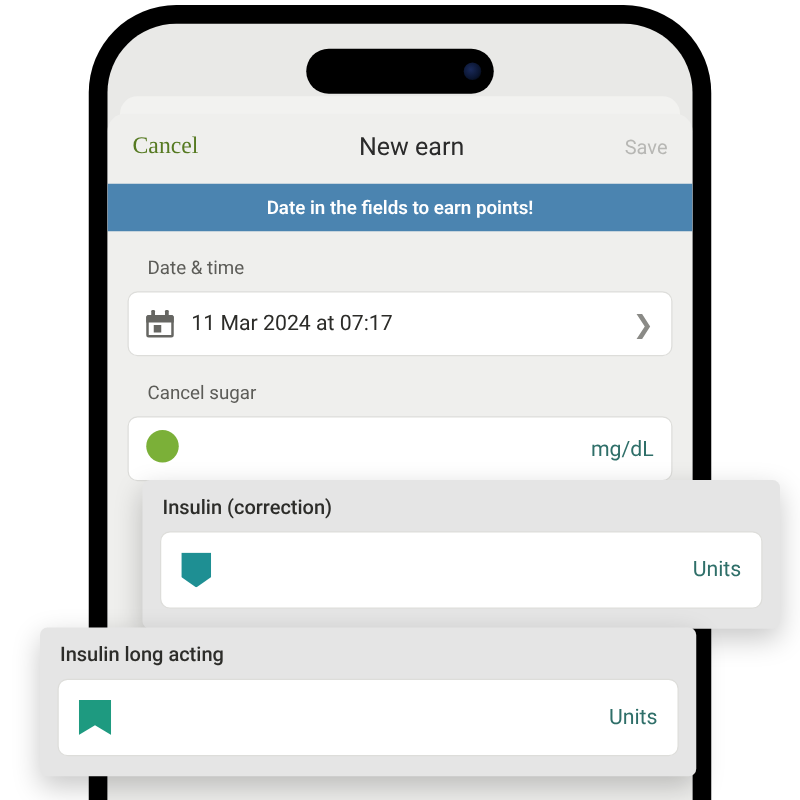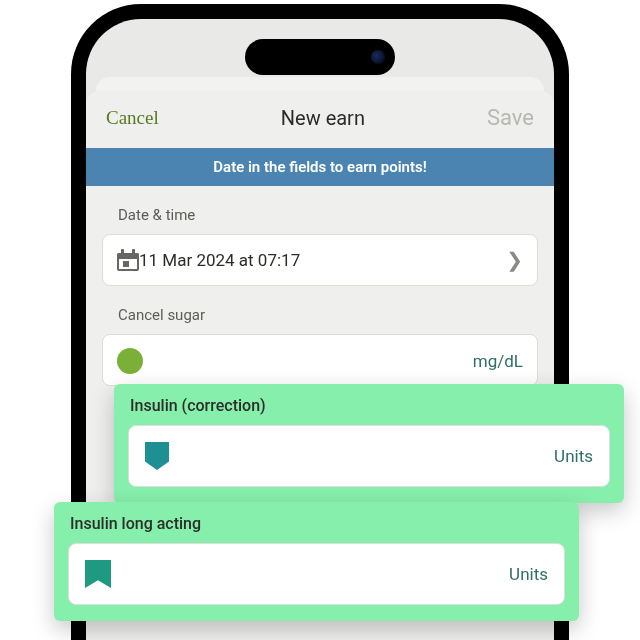--- a/index.html
+++ b/index.html
@@ -65,41 +65,42 @@
   }
 
   .nav {
     display: flex;
     align-items: center;
     justify-content: space-between;
     padding: 14px 20px 18px 20px;
   }
   .nav .cancel { color: #567a22; font-size: 19px; font-family: Liberation Serif, serif; }
   .nav .title  { color: #2b2b2b; font-size: 20px; font-weight: 400; }
-  .nav .save   { color: #b7b7b4; font-size: 22px; }
+  .nav .save   { color: #b7b7b4; font-size: 16px; }
 
   .banner {
     background: #4b84b0;
     color: #fff;
     text-align: center;
     font-size: 15px;
     font-weight: 600;
     padding: 10px 0;
   }
 
   .section { padding: 16px 16px 0 16px; }
   .sec-label { color: #5c5c58; font-size: 15px; margin: 4px 0 10px 16px; }
 
   .card {
     background: #fff;
     border: 1px solid #ddddda;
     border-radius: 8px;
     padding: 14px 14px;
     display: flex;
     align-items: center;
+    gap: 14px;
   }
   .card .grow { flex: 1; }
   .card .value { color: #2c2c29; font-size: 17px; }
   .card .unit  { color: #2f6f69; font-size: 17px; }
 
   .chev { color: #8a8a86; font-size: 20px; line-height: 1; }
 
   
   .ic-cal {
     width: 22px; height: 22px; position: relative;
@@ -116,30 +117,30 @@
 
   
   .ic-circle {
     width: 26px; height: 26px; border-radius: 50%;
     background: #7bb038;
   }
 
   
   .float {
     position: absolute;
-    background: #86efac;
+    background: #e5e5e5;
     border-radius: 6px;
     box-shadow: 0 8px 22px rgba(0,0,0,0.22);
     padding: 10px 14px 16px 14px;
   }
   .float .f-label { color: #2d2d2a; font-size: 16px; font-weight: 500; margin: 2px 0 10px 2px; }
   .float .card { padding: 16px 16px; }
 
   .float1 { left: 114px; top: 384px; width: 510px; }
-  .float2 { left: 54px;  top: 502px; width: 525px; }
+  .float2 { left: 32px;  top: 502px; width: 525px; }
 
   
   .ic-shield {
     width: 24px; height: 28px;
     background: #1e8f93;
     clip-path: polygon(0 0, 100% 0, 100% 70%, 50% 100%, 0 70%);
   }
   
   .ic-ribbon {
     width: 26px; height: 28px;
@@ -185,21 +186,21 @@
                   <span class="r1"></span>
                   <span class="r2"></span>
               </span>
               <span class="value grow">11 Mar 2024 at 07:17</span>
               <span class="chev">❯</span>
             </div>
           </div>
 
           <div class="section">
             <div class="sec-label">Cancel sugar</div>
-            <div class="card" style="height:52px; overflow:hidden; align-items:center; padding-top:16px;">
+            <div class="card" style="height:52px; overflow:hidden; align-items:flex-end; padding-top:16px;">
               <span class="ic-circle"></span>
               <span class="grow"></span>
               <span class="unit">mg/dL</span>
             </div>
           </div>
 
           <div class="bottom-peek">
             
           </div>
 

